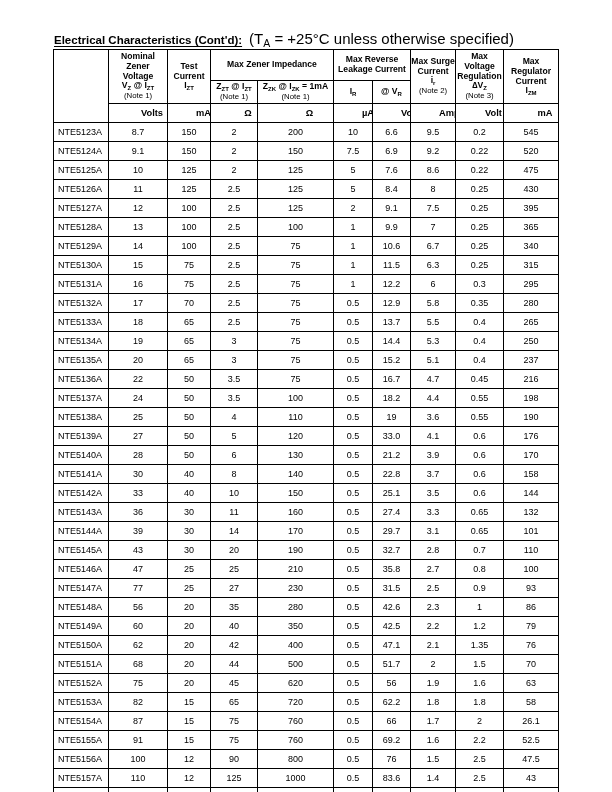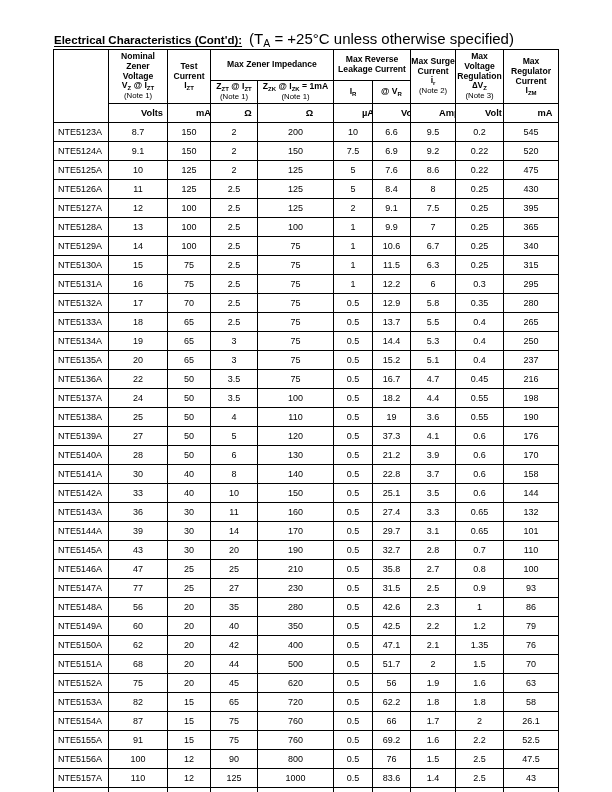--- a/index.html
+++ b/index.html
@@ -302,21 +302,21 @@
           <td>0.55</td>
           <td>190</td>
         </tr>
         <tr>
           <td class="part">NTE5139A</td>
           <td>27</td>
           <td>50</td>
           <td>5</td>
           <td>120</td>
           <td>0.5</td>
-          <td>37.3</td>
+          <td>33.0</td>
           <td>4.1</td>
           <td>0.6</td>
           <td>176</td>
         </tr>
         <tr>
           <td class="part">NTE5140A</td>
           <td>28</td>
           <td>50</td>
           <td>6</td>
           <td>130</td>

